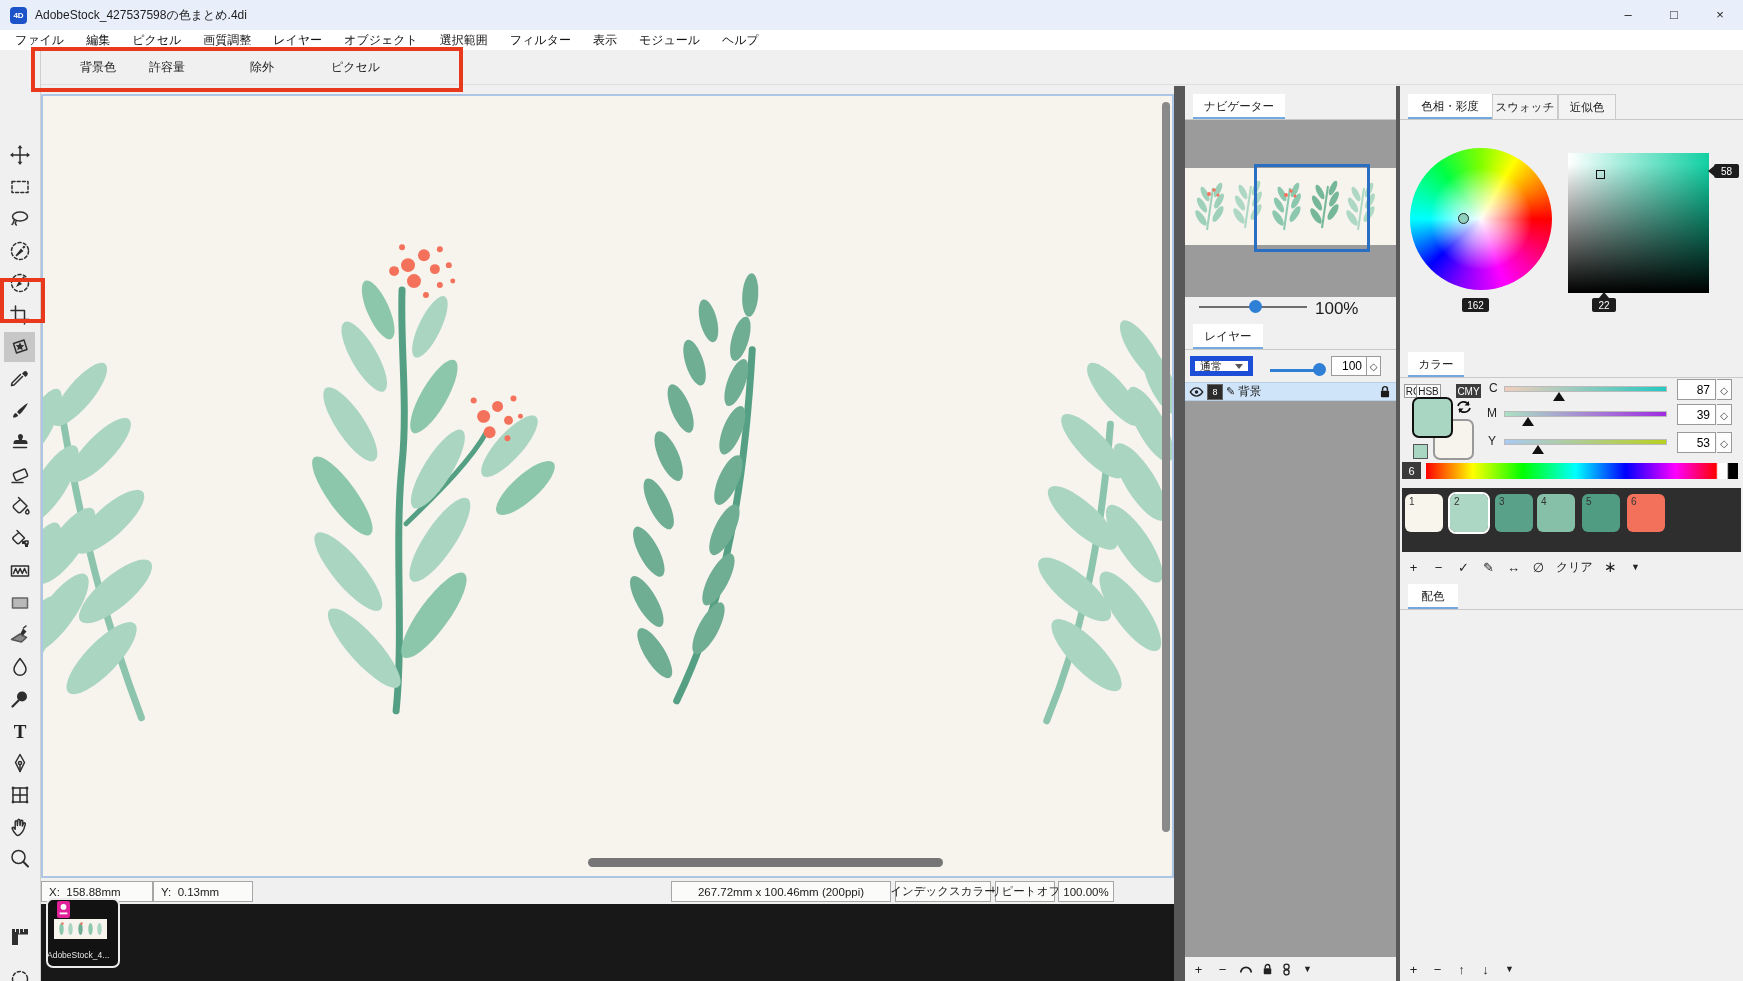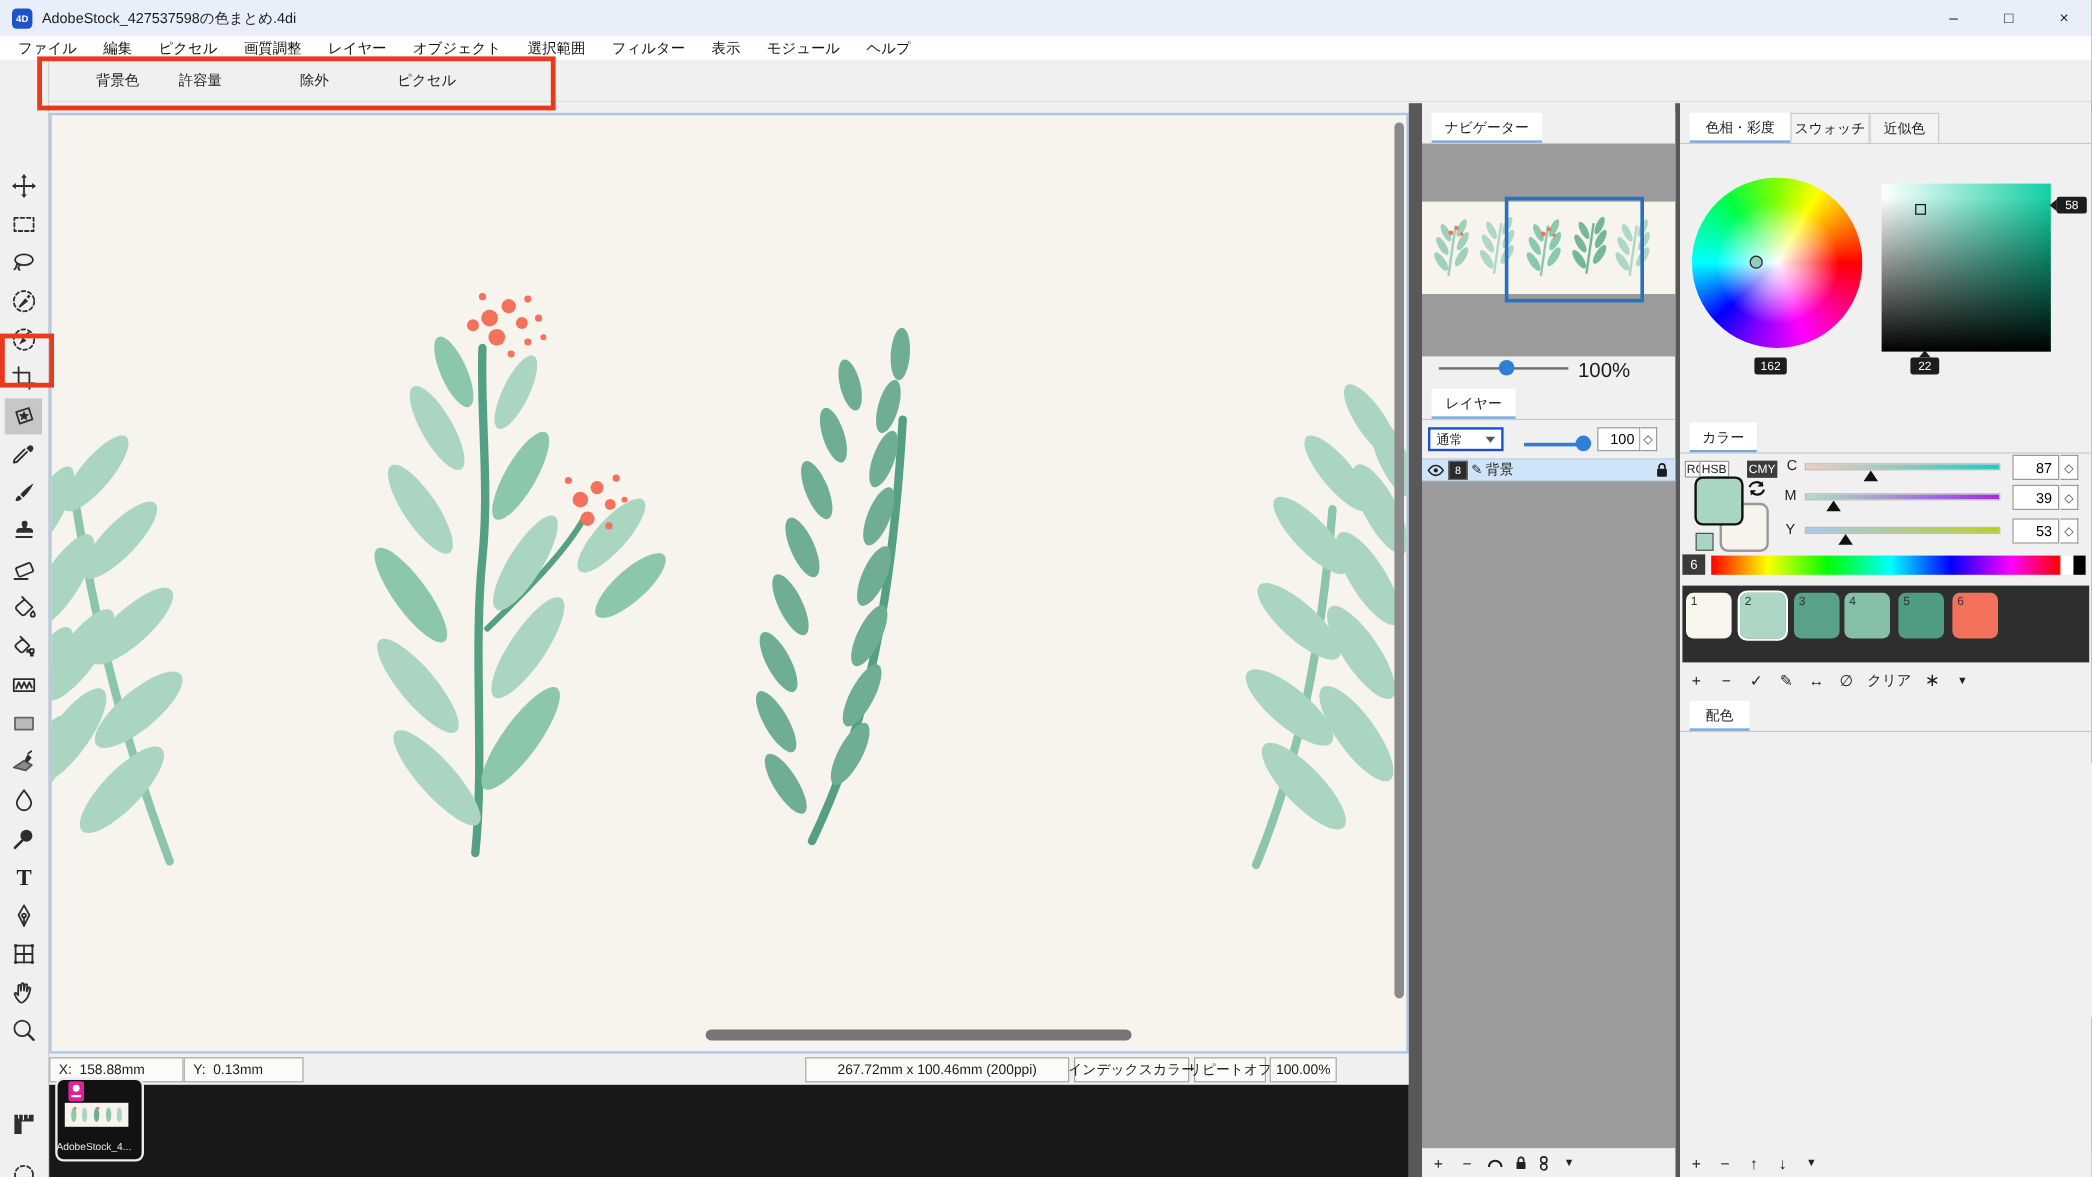--- a/index.html
+++ b/index.html
@@ -57,21 +57,21 @@
   .tab.active::after{content:"";position:absolute;left:0;bottom:0;width:100%;height:2px;background:#74a9e0;}
   .tab.inactive{background:#f3f3f3;border:1px solid #cbcbcb;border-bottom:none;}
   
   #navprev{left:0;top:26px;width:211px;height:177px;background:var(--panel_gray);}
   #navimg{left:0;top:48px;width:211px;height:77px;background:var(--canvas_bg);}
   #navrect{left:69px;top:44px;width:110px;height:82px;border:3px solid var(--accent);z-index:4;}
   #navslider{left:14px;top:212px;width:108px;height:2px;background:#6f6f6f;}
   #navthumb{left:64px;top:206px;width:13px;height:13px;border-radius:50%;background:#2f7fd6;}
   #navzoom{left:130px;top:205px;font-size:17px;}
   
-  .dd{position:absolute;background:#fff;border:2px solid #1d4ed8;font-size:11px;display:flex;align-items:center;box-sizing:border-box;padding:0 5px;justify-content:space-between;}
+  .dd{position:absolute;background:#fff;border:5px solid #1d4ed8;font-size:11px;display:flex;align-items:center;box-sizing:border-box;padding:0 5px;justify-content:space-between;}
   .tri-d{width:0;height:0;border-left:4px solid transparent;border-right:4px solid transparent;border-top:5px solid #555;}
   #lyrslider{left:85px;top:275px;width:50px;height:3px;background:#2f7fd6;}
   #lyrthumb{left:128px;top:269px;width:13px;height:13px;border-radius:50%;background:#2f7fd6;}
   #lyrrow{left:0;top:288px;width:211px;height:19px;background:var(--selected_row);border-top:1px solid #b9cfe8;border-bottom:1px solid #b9cfe8;box-sizing:border-box;display:flex;align-items:center;}
   #lyrgray{left:0;top:307px;width:211px;height:556px;background:var(--panel_gray);}
   .pfooter{position:absolute;left:0;bottom:0;width:100%;height:24px;background:#f0f0f0;display:flex;align-items:center;gap:9px;padding-left:6px;box-sizing:border-box;font-size:13px;color:#222;}
   .fic{width:15px;text-align:center;font-size:13px;color:#222;}
   
   #wheel{left:10px;top:54px;width:142px;height:142px;border-radius:50%;
     background:

